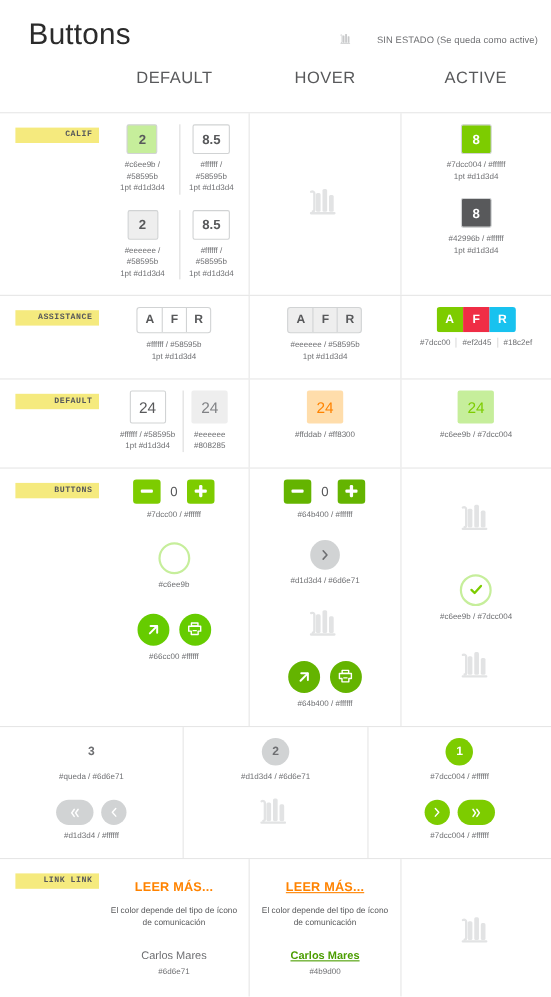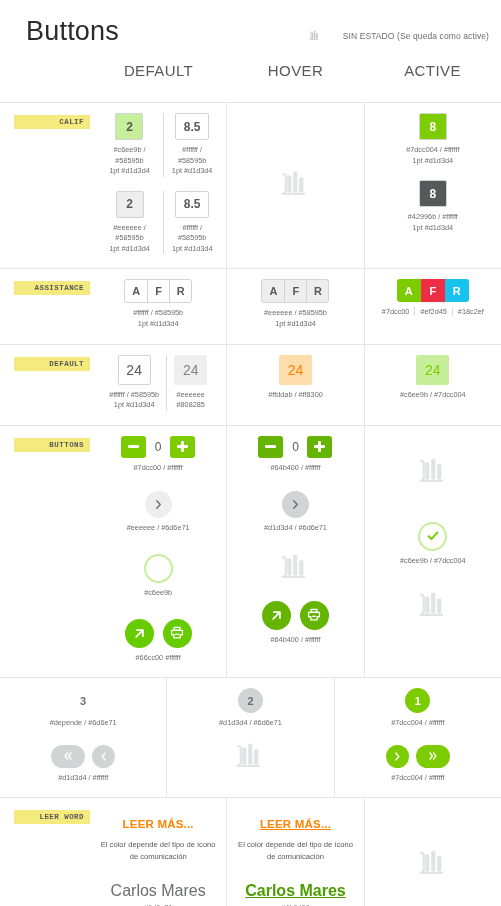--- a/index.html
+++ b/index.html
@@ -174,21 +174,21 @@
   .pgbtn.round { width:23px; }
   .pgbtn.wide  { width:34px; }
   .pgbtn.grey  { background:#d1d3d4; }
   .pgbtn.green { background:#7dcc00; }
 
   
   .linkcell { padding-top: 20px; }
   .leermas { font-size:11.5px; font-weight:bold; color:#ff8300; letter-spacing:.2px; }
   .leermas.u { text-decoration: underline; }
   .linkdesc { font-size:7.6px; color:#58595b; text-align:center; line-height:1.55; margin-top:9px; max-width:140px; }
-  .person { font-size:16px; color:#6d6e71; margin-top:19px; }
+  .person { font-size:10px; color:#6d6e71; margin-top:19px; }
   .person.green { color:#4b9d00; font-weight:bold; text-decoration: underline; }
   .cap-sm { font-size:7.3px; color:#6d6e71; margin-top:3px; }
 
   .centerph { display:flex; align-items:center; justify-content:center; width:100%; height:100%; }
 </style>
 </head>
 <body>
 
 <div class="page">
 
@@ -382,28 +382,20 @@
             <div class="step-btn def">
               <span class="step-glyph">
                   <i class="h"></i>
                   <i class="v"></i>
                 </span>
             </div>
           </div>
           <div class="caption">#7dcc00 / #ffffff</div>
         </div>
 
-        <div class="grp" style="margin-top:18px;">
-          <div class="circ circ-chev-def">
-            <svg width="11" height="11" viewBox="0 0 16 16">
-                <path d="M5.5 2.5L10.5 8l-5 5.5" stroke="#6d6e71" stroke-width="2.1" fill="none" stroke-linecap="round" stroke-linejoin="round"></path>
-              </svg>
-          </div>
-          <div class="caption">#eeeeee / #6d6e71</div>
-        </div>
 
         <div class="grp" style="margin-top:20px;">
           <div class="ring-empty"></div>
           <div class="caption">#c6ee9b</div>
         </div>
 
         <div class="grp" style="margin-top:20px;">
           <div class="iconrow">
             <div class="iconbtn ib-def">
               <svg width="15" height="15" viewBox="0 0 20 20">
@@ -527,21 +519,21 @@
           </span>
         </div>
       </div>
     </div>
 
     <div class="row">
 
       <div class="cell">
         <div class="grp">
           <div class="pg pg-white">3</div>
-          <div class="caption">#depende / #6d6e71</div>
+          <div class="caption">#queda / #6d6e71</div>
         </div>
         <div class="grp" style="margin-top:16px;">
           <div class="pgnav">
             <div class="pgbtn wide grey">
               <svg width="14" height="12" viewBox="0 0 20 16">
                   <g stroke="#fff" stroke-width="2" fill="none" stroke-linecap="round" stroke-linejoin="round">
                     <path d="M9.2 3.5L6 8l3.2 4.5"></path>
                     <path d="M14.2 3.5L11 8l3.2 4.5"></path>
                   </g>
                 </svg>
@@ -597,21 +589,21 @@
                 </svg>
             </div>
           </div>
           <div class="caption">#7dcc004 / #ffffff</div>
         </div>
       </div>
     </div>
 
     <div class="row" style="min-height:160px;">
       <div class="tagcell">
-        <div class="tag">LEER WORD</div>
+        <div class="tag">LINK LINK</div>
       </div>
 
       <div class="cell linkcell">
         <div class="leermas">LEER MÁS...</div>
         <div class="linkdesc">El color depende del tipo de ícono de comunicación</div>
         <div class="person">Carlos Mares</div>
         <div class="cap-sm">#6d6e71</div>
       </div>
 
       <div class="cell hover-col linkcell">

